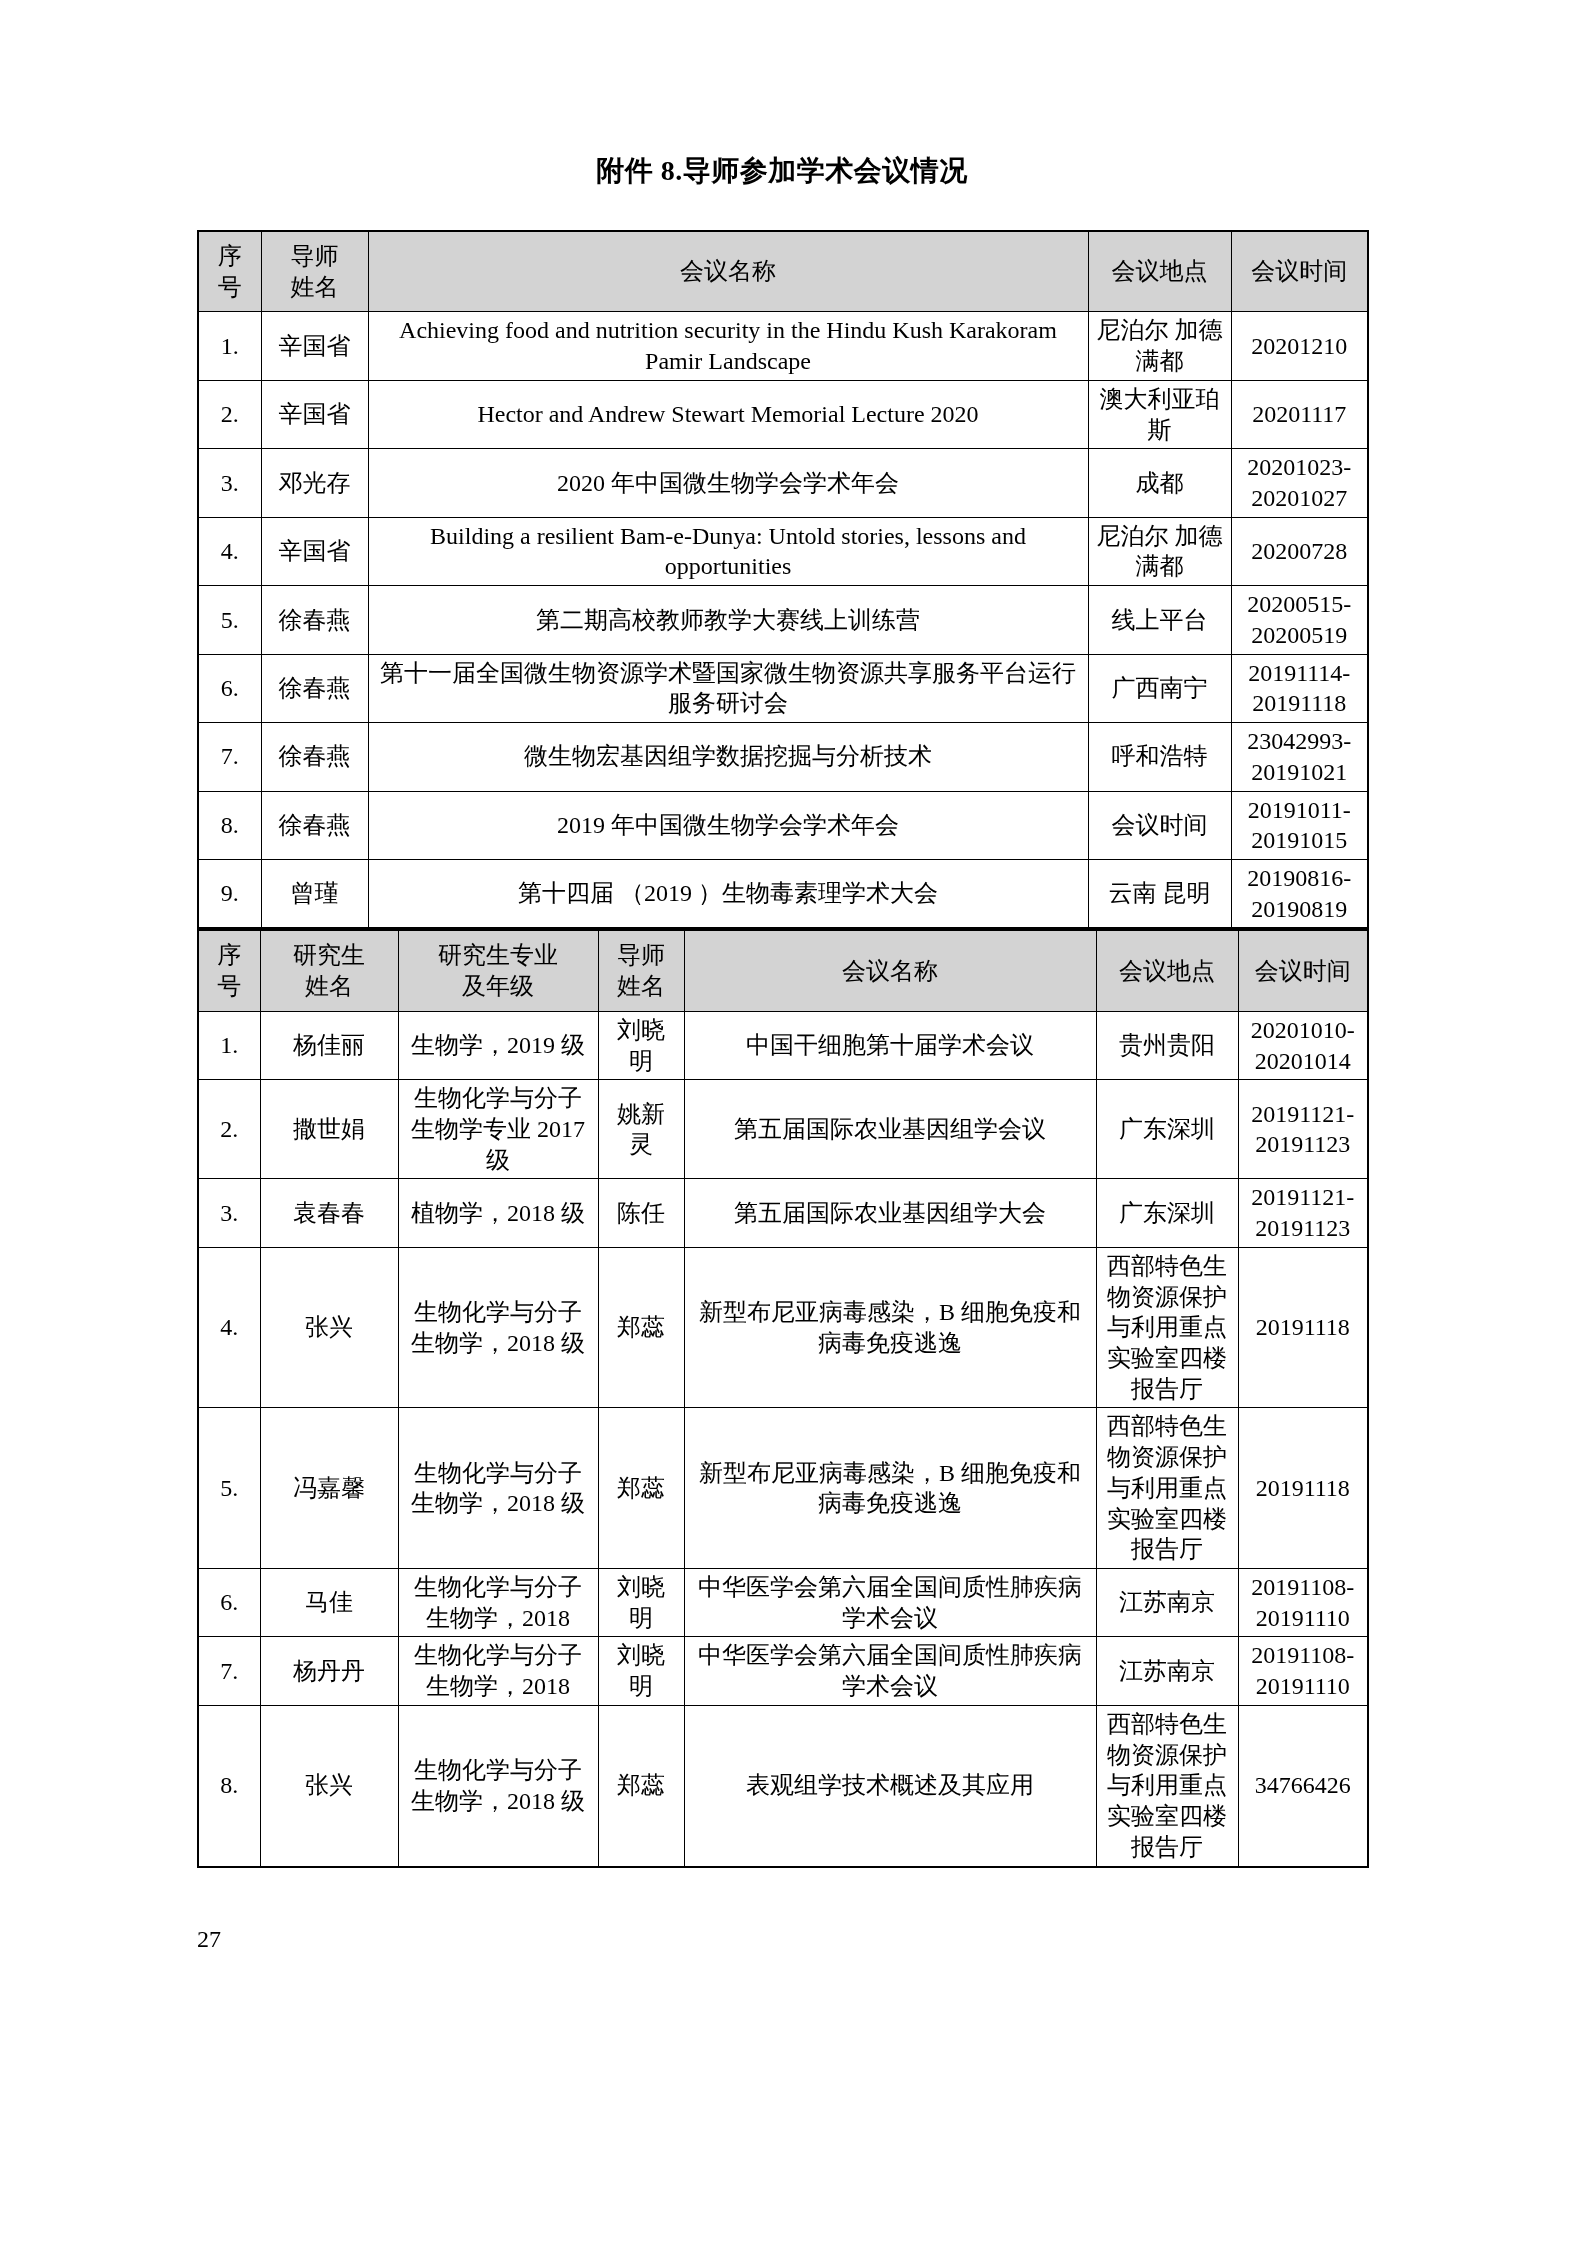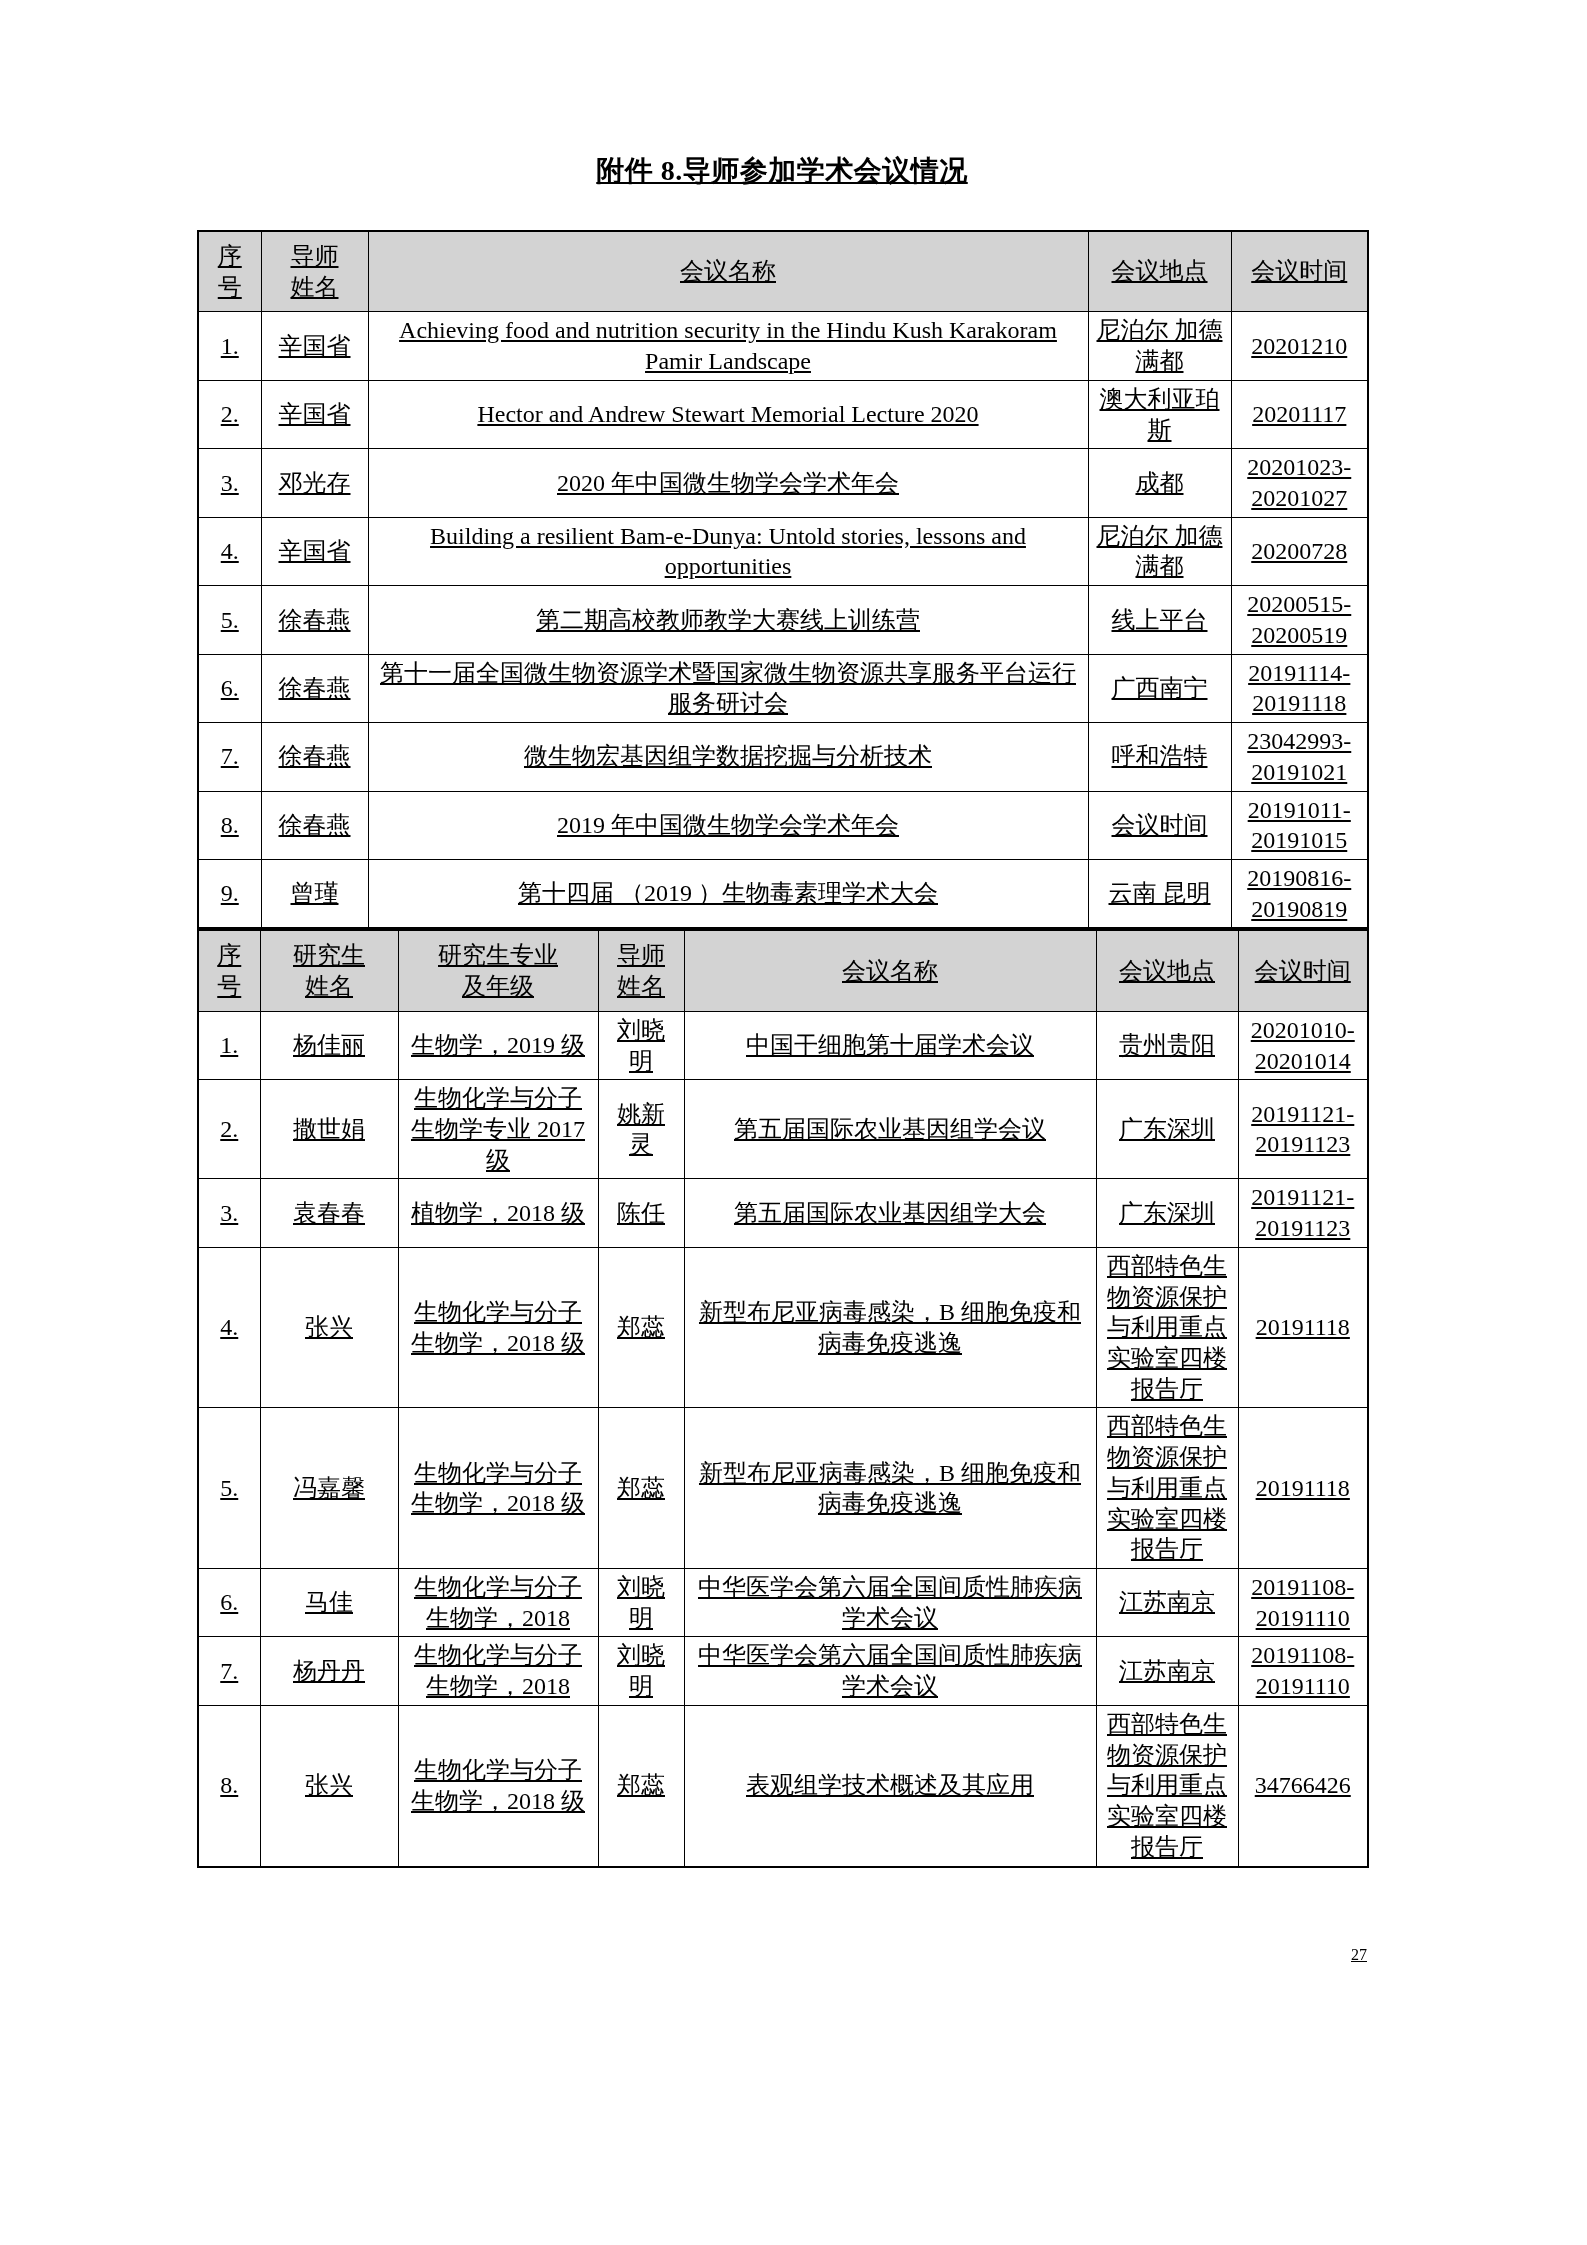--- a/index.html
+++ b/index.html
@@ -8,21 +8,20 @@
     background: #ffffff;
   }
   .page {
     position: relative;
     width: 1587px;
     height: 2245px;
     background: #ffffff;
     color: #000000;
     font-family: "Liberation Serif", "DejaVu Serif", serif;
     overflow: hidden;
-    text-decoration: underline;
   }
   .content {
     margin-left: 197px;
     width: 1170px;
   }
   .doc-title {
     width: 1170px;
     text-align: center;
     font-size: 28px;
     font-weight: bold;
@@ -64,23 +63,23 @@
   
   td.c-no      { padding: 3px 2px; }
   td.c-name    { padding: 3px 6px; }
   td.c-major   { padding: 3px 8px; margin-top: 28px; }
   td.c-advisor { padding: 3px 2px; margin-top: 16px; }
   td.c-conf    { padding: 3px 10px; }
   td.c-loc     { padding: 3px 14px; }
   td.c-time    { padding: 3px 8px; }
   .page-number {
     width: 1170px;
-    text-align: right;
-    font-size: 16px;
-    padding-top: 78px;
+    text-align: left;
+    font-size: 24px;
+    padding-top: 58px;
   }
 </style>
 </head>
 <body>
 
 <div class="page">
   <div class="content">
 
     <div class="doc-title first">附件 8.导师参加学术会议情况</div>
 

